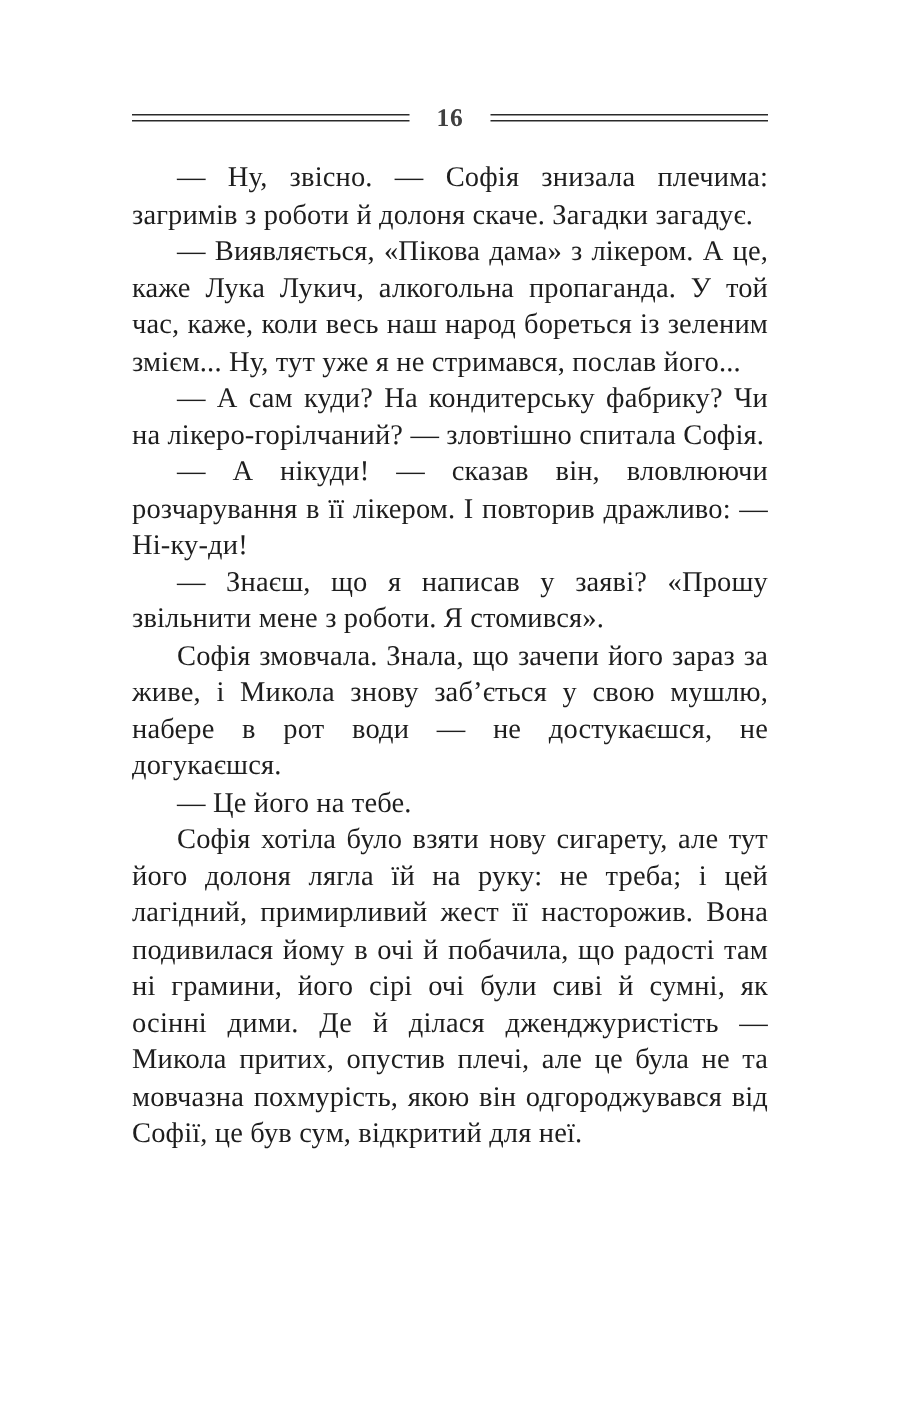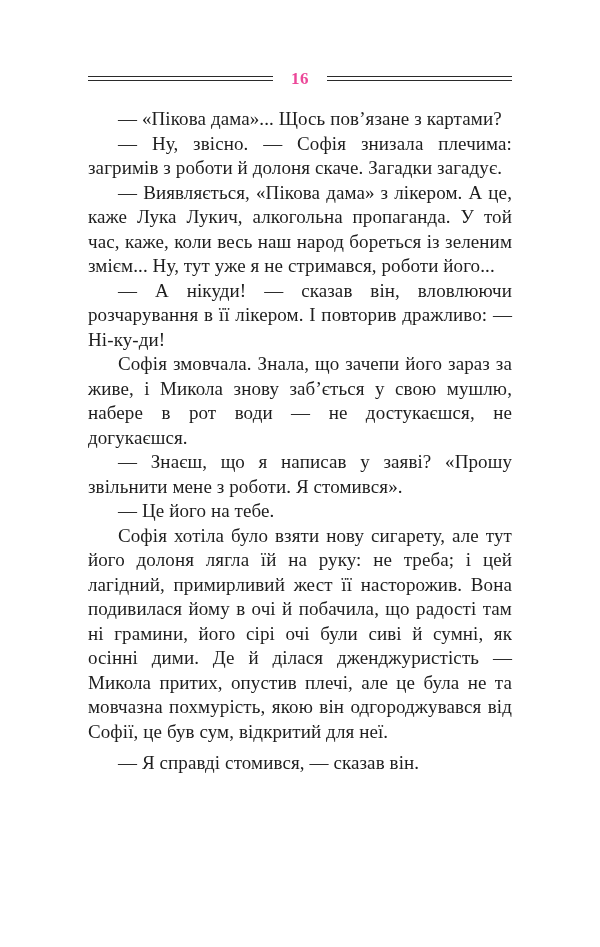--- a/index.html
+++ b/index.html
@@ -26,21 +26,21 @@
     flex: 1;
     height: 5px;
     border-top: 1.5px solid #2a2a2a;
     border-bottom: 1.5px solid #2a2a2a;
   }
   .page-number {
     font-size: 17px;
     font-weight: bold;
     line-height: 1;
     letter-spacing: 0.5px;
-    color: #ec4899;
+    color: #404040;
   }
   .page-text p {
     font-size: 19px;
     line-height: 24.5px;
     text-align: justify;
     text-indent: 30px;
     hyphens: auto;
     letter-spacing: 0.1px;
   }
   .page-text p.last-para {
@@ -52,24 +52,23 @@
 
 <div class="page">
 
   <header class="page-header">
     <span class="rule"></span>
     <span class="page-number">16</span>
     <span class="rule"></span>
   </header>
 
   <main class="page-text">
-    <p>— «Пікова дама»... Щось пов’язане з картами?</p>
     <p>— Ну, звісно. — Софія знизала плечима: загримів з роботи й долоня скаче. Загадки загадує.</p>
-    <p>— Виявляється, «Пікова дама» з лікером. А це, каже Лука Лукич, алкогольна пропаганда. У той час, каже, коли весь наш народ бореться із зеленим змієм... Ну, тут уже я не стримався, роботи його...</p>
+    <p>— Виявляється, «Пікова дама» з лікером. А це, каже Лука Лукич, алкогольна пропаганда. У той час, каже, коли весь наш народ бореться із зеленим змієм... Ну, тут уже я не стримався, послав його...</p>
+    <p>— А сам куди? На кондитерську фабрику? Чи на лікеро-горілчаний? — зловтішно спитала Софія.</p>
     <p>— А нікуди! — сказав він, вловлюючи розчарування в її лікером. І повторив дражливо: — Ні-ку-ди!</p>
+    <p>— Знаєш, що я написав у заяві? «Прошу звільнити мене з роботи. Я стомився».</p>
     <p>Софія змовчала. Знала, що зачепи його зараз за живе, і Микола знову заб’ється у свою мушлю, набере в рот води — не достукаєшся, не догукаєшся.</p>
-    <p>— Знаєш, що я написав у заяві? «Прошу звільнити мене з роботи. Я стомився».</p>
     <p>— Це його на тебе.</p>
     <p>Софія хотіла було взяти нову сигарету, але тут його долоня лягла їй на руку: не треба; і цей лагідний, примирливий жест її насторожив. Вона подивилася йому в очі й побачила, що радості там ні грамини, його сірі очі були сиві й сумні, як осінні дими. Де й ділася дженджуристість — Микола притих, опустив плечі, але це була не та мовчазна похмурість, якою він одгороджувався від Софії, це був сум, відкритий для неї.</p>
-    <p class="last-para">— Я справді стомився, — сказав він.</p>
   </main>
 
 </div>
 
 </body></html>

